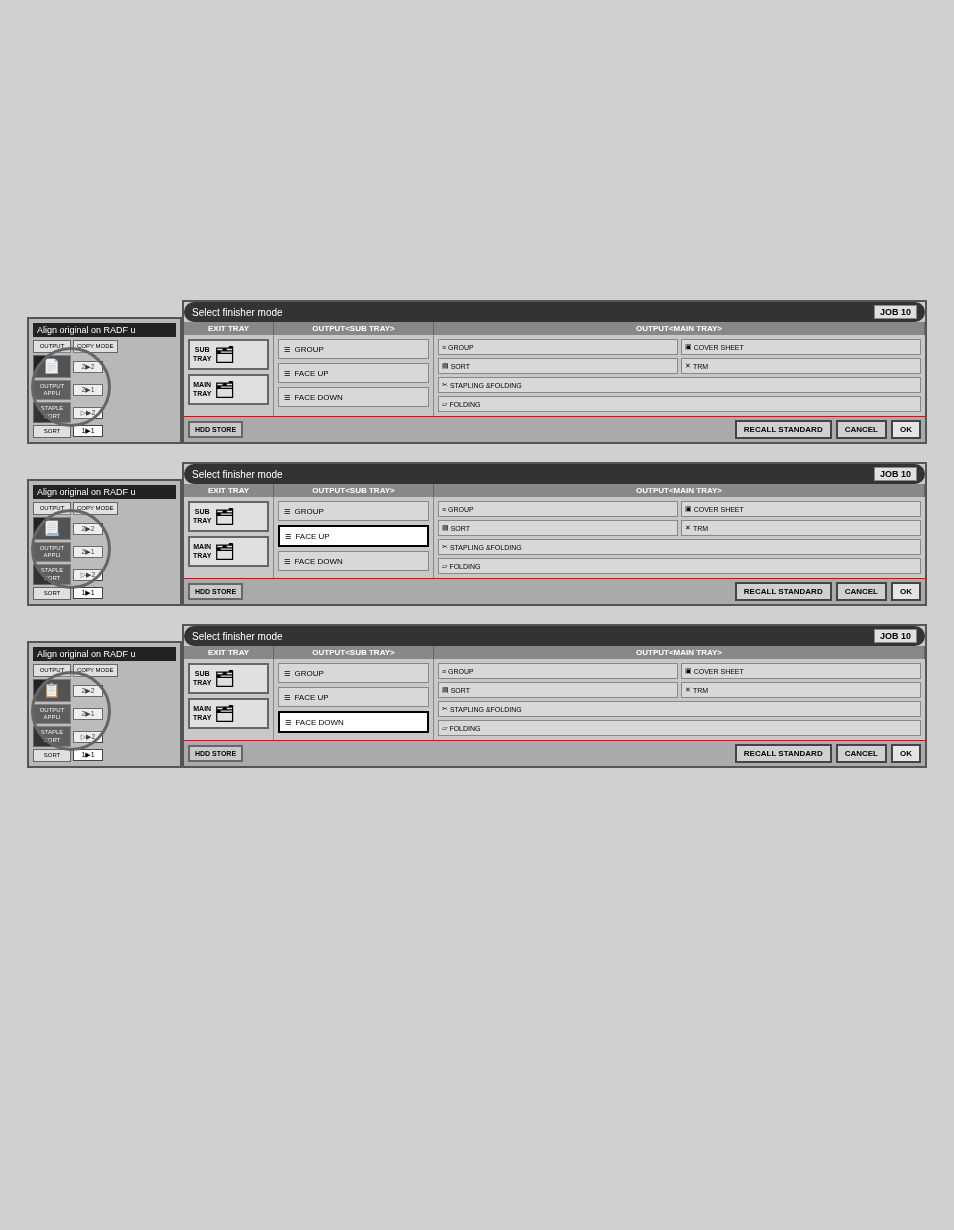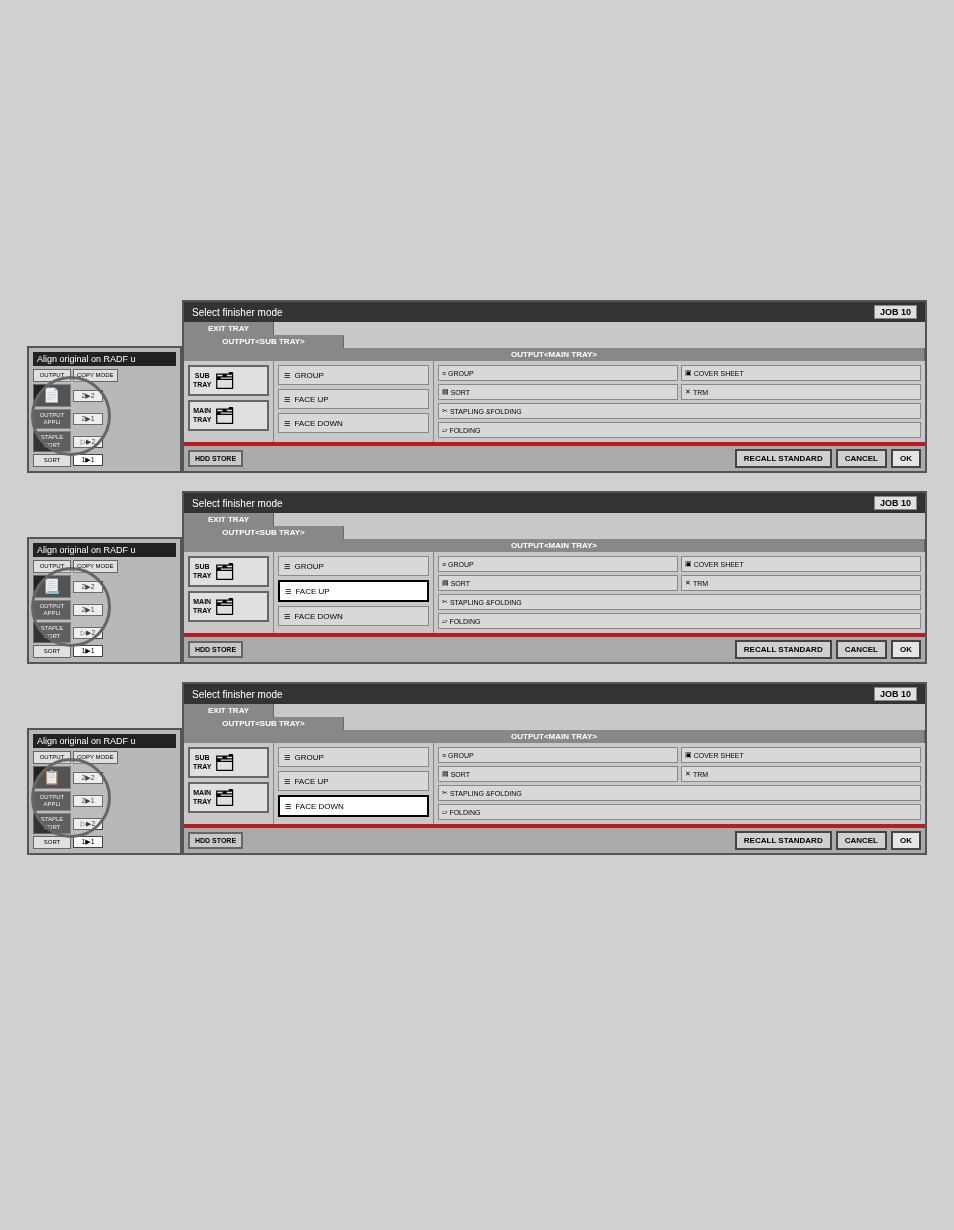--- a/index.html
+++ b/index.html
@@ -96,20 +96,21 @@
     }
 
     .right-panel-header {
       background: #333;
       color: #fff;
       font-size: 10px;
       padding: 3px 8px;
       display: flex;
       justify-content: space-between;
       align-items: center;
+      border-radius: 10px;
     }
 
     .job-badge {
       background: #e0e0e0;
       color: #000;
       font-size: 9px;
       font-weight: bold;
       padding: 1px 5px;
       border: 1px solid #888;
     }
@@ -205,21 +206,21 @@
       padding: 3px 3px;
       text-align: center;
       cursor: pointer;
       display: flex;
       align-items: center;
       gap: 2px;
     }
 
     .bottom-bar {
       background: #aaa;
-      border-top: 4px solid #b91c1c;
+      border-top: 1px solid #b91c1c;
       display: flex;
       flex-direction: row;
       align-items: center;
       padding: 3px 4px;
       gap: 4px;
     }
 
     .hdd-store-btn {
       background: #c8c8c8;
       border: 2px solid #666;
@@ -247,21 +248,21 @@
     .cancel-btn {
       background: #d0d0d0;
     }
 
     .ok-btn {
       background: #e5e5e5;
     }
 
     .col-headers-row {
       display: flex;
-      flex-direction: column;
+      flex-direction: row;
     }
   </style>
 </head>
 <body>
 
 <div class="page-container">
 
   <div class="panel-row">
 
     <div class="left-panel">

